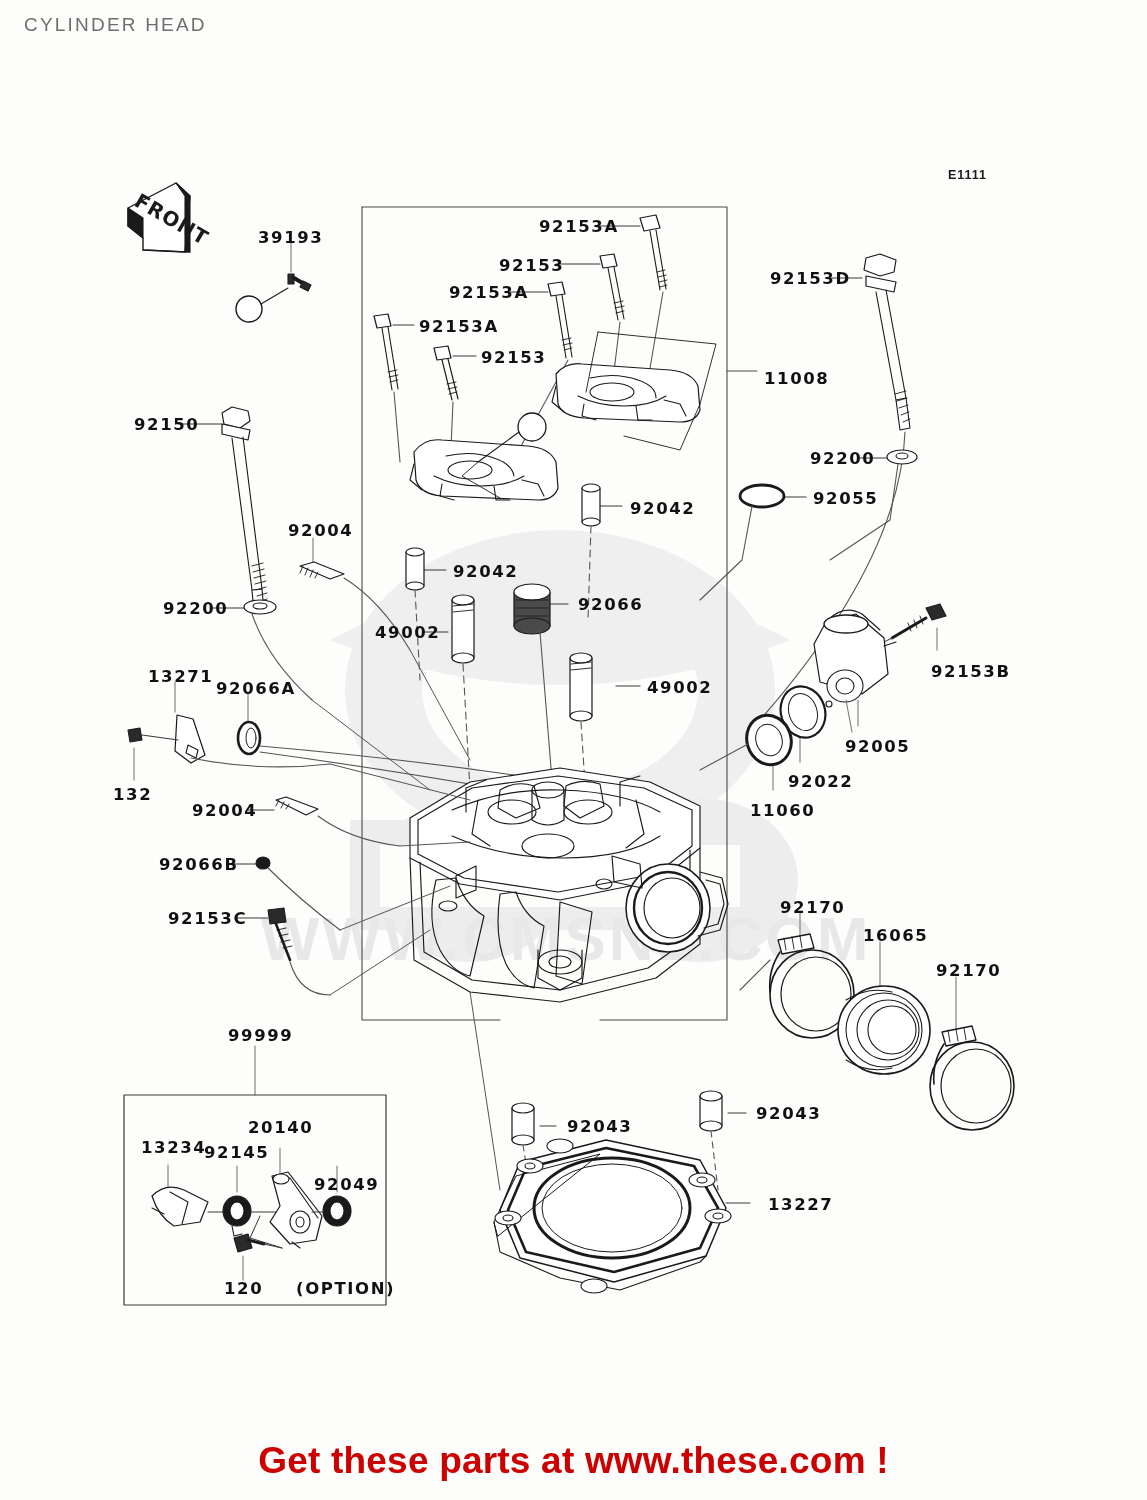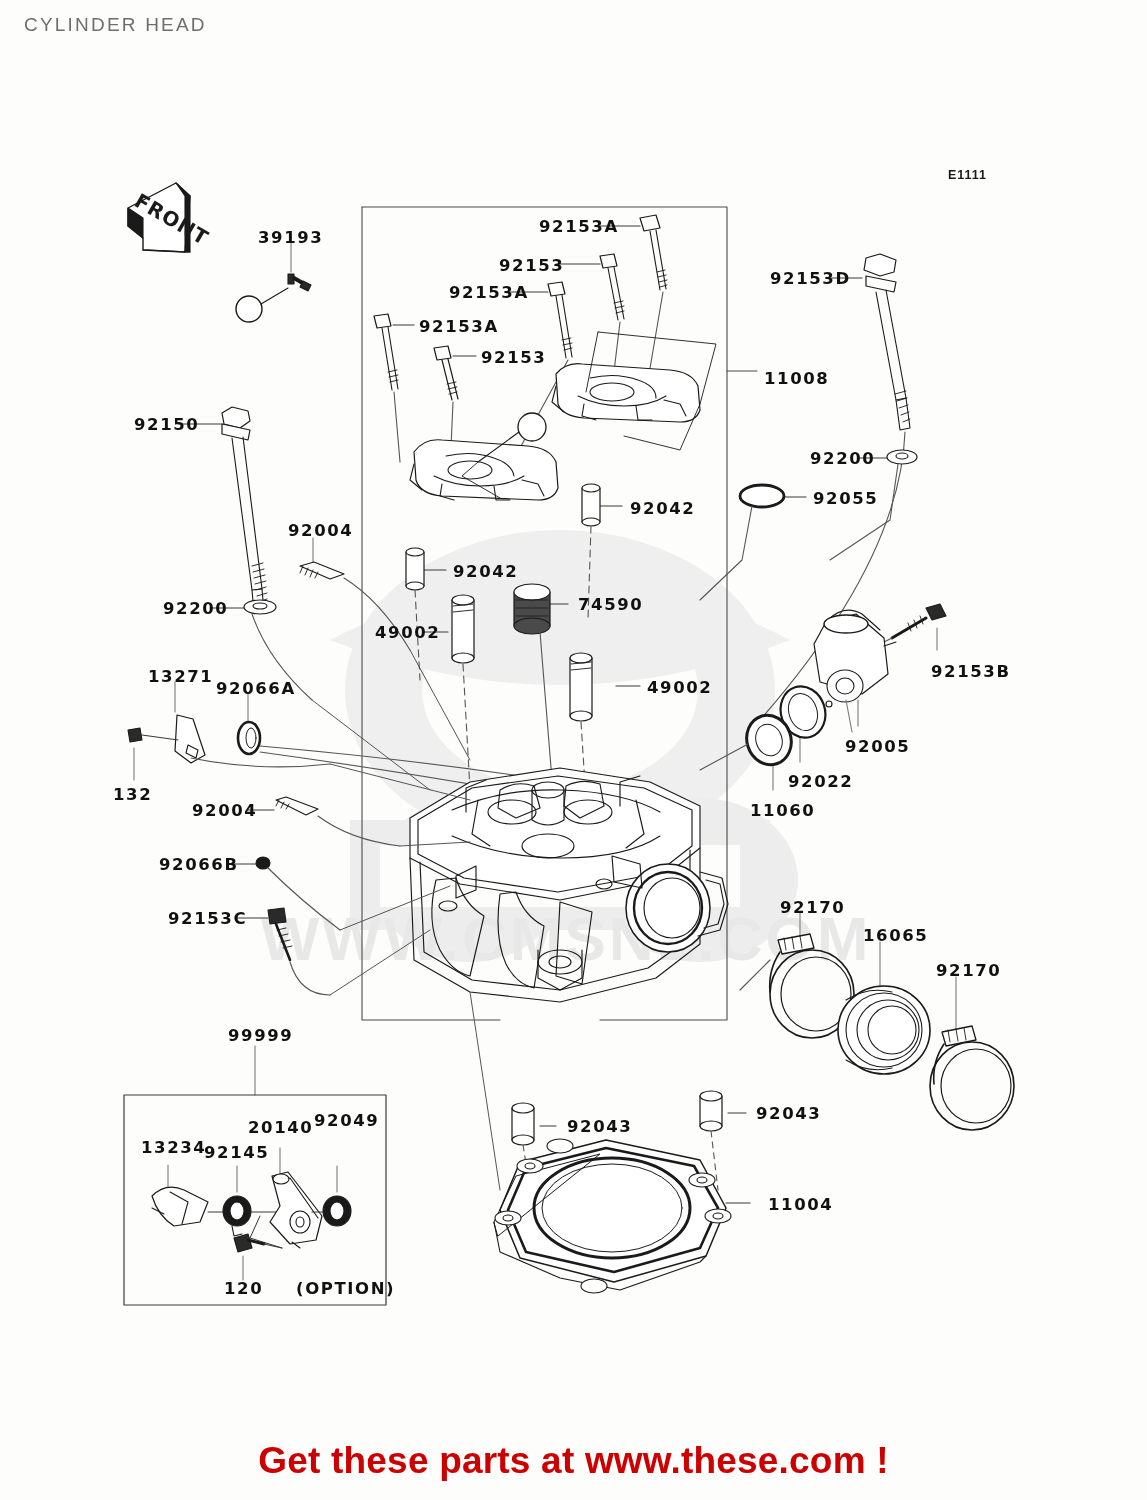--- a/index.html
+++ b/index.html
@@ -589,38 +589,38 @@
 <div class="lbl" style="left:419px;top:319px">92153A</div>
 <div class="lbl" style="left:481px;top:350px">92153</div>
 
 <div class="lbl" style="left:764px;top:371px">11008</div>
 <div class="lbl" style="left:770px;top:271px">92153D</div>
 <div class="lbl" style="left:810px;top:451px">92200</div>
 <div class="lbl" style="left:813px;top:491px">92055</div>
 
 <div class="lbl" style="left:630px;top:501px">92042</div>
 <div class="lbl" style="left:453px;top:564px">92042</div>
-<div class="lbl" style="left:578px;top:597px">74590</div>
+<div class="lbl" style="left:578px;top:597px">92066</div>
 <div class="lbl" style="left:375px;top:625px">49002</div>
 <div class="lbl" style="left:647px;top:680px">49002</div>
 
 <div class="lbl" style="left:931px;top:664px">92153B</div>
 <div class="lbl" style="left:845px;top:739px">92005</div>
 <div class="lbl" style="left:788px;top:774px">92022</div>
 <div class="lbl" style="left:750px;top:803px">11060</div>
 
 <div class="lbl" style="left:780px;top:900px">92170</div>
 <div class="lbl" style="left:863px;top:928px">16065</div>
 <div class="lbl" style="left:936px;top:963px">92170</div>
 
 <div class="lbl" style="left:567px;top:1119px">92043</div>
 <div class="lbl" style="left:756px;top:1106px">92043</div>
-<div class="lbl" style="left:768px;top:1197px">11004</div>
+<div class="lbl" style="left:768px;top:1197px">13227</div>
 
 <div class="lbl" style="left:228px;top:1028px">99999</div>
 <div class="lbl" style="left:248px;top:1120px">20140</div>
 <div class="lbl" style="left:141px;top:1140px">13234</div>
 <div class="lbl" style="left:204px;top:1145px">92145</div>
-<div class="lbl" style="left:314px;top:1113px">92049</div>
+<div class="lbl" style="left:314px;top:1177px">92049</div>
 <div class="lbl" style="left:224px;top:1281px">120</div>
 <div class="lbl" style="left:296px;top:1281px">(OPTION)</div>
 
 <div id="footer-cta">Get these parts at www.these.com !</div>
 
 </body></html>

